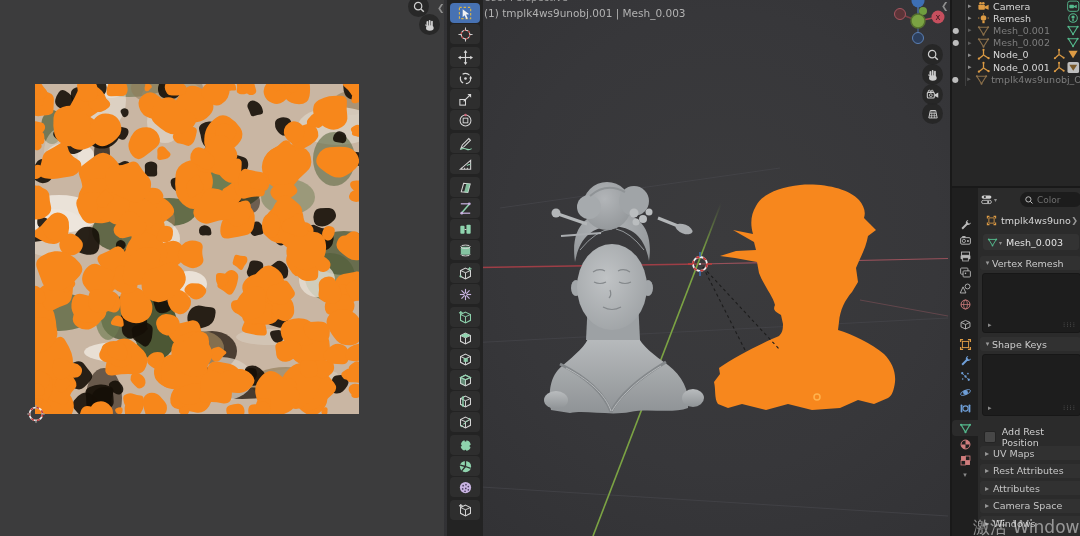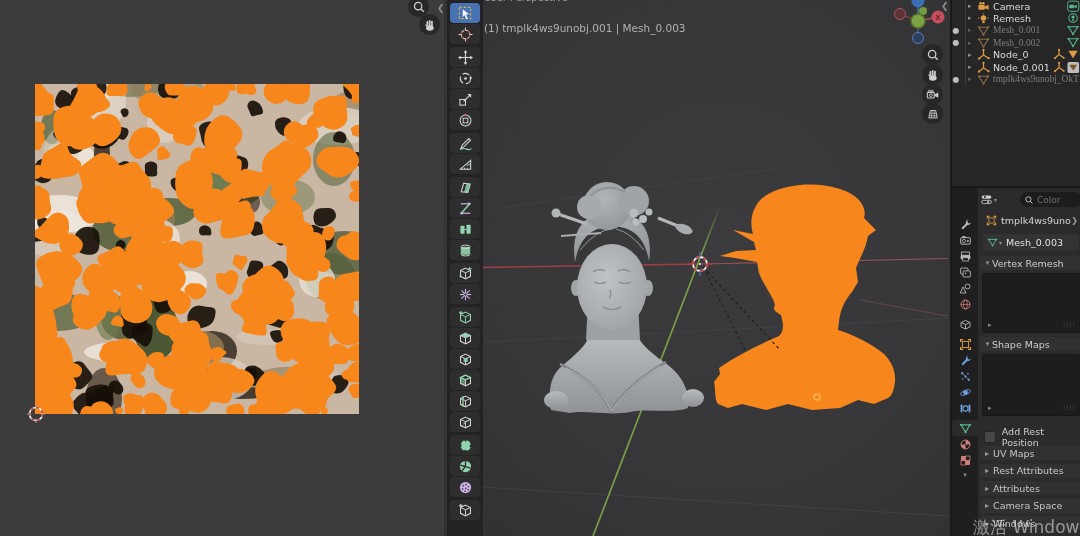--- a/index.html
+++ b/index.html
@@ -13,29 +13,29 @@
   .region-collapse{position:absolute;color:#8f8f8f;font-size:9px;line-height:9px;}
   
   #viewport{left:444px;top:0;width:506px;height:536px;
      background:radial-gradient(ellipse at 55% 45%, #3b3b3d 0%, #37373a 55%, #313134 100%);}
   #toolbar{position:absolute;left:3px;top:0;width:36px;height:536px;background:#232323;padding-top:2px;box-sizing:border-box;}
   .toolgroup{margin-bottom:3px;}
   .toolbtn{width:30px;height:20px;margin:1px 0 0 3px;border-radius:4px;background:#2e2e2e;
            display:flex;align-items:center;justify-content:center;}
   .toolbtn.active{background:#4772b3;}
   #vp-overlay{left:40px;top:-8px;color:#9b9b9b;font-size:10px;line-height:11px;}
-  #vp-overlay .l2{color:#b2b2b2;font-size:10.5px;margin-top:20px;}
+  #vp-overlay .l2{color:#b2b2b2;font-size:10.5px;margin-top:5px;}
   
   #right-panel{left:950px;top:0;width:130px;height:536px;background:#262626;border-left:2px solid #191919;box-sizing:border-box;}
   #outliner{position:absolute;left:0;top:0;width:130px;height:184px;background:#262626;}
   .ol-row{position:relative;height:12.2px;display:flex;align-items:center;font-size:9.5px;color:#d8d8d8;cursor:default;}
   .ol-row .dot{width:8px;text-align:center;color:#bdbdbd;font-size:8px;}
   .ol-row .chev{width:9px;margin-left:8px;color:#8f8f8f;font-size:7px;}
   .ol-row .lab{margin-left:3px;white-space:nowrap;overflow:hidden;}
-  .ol-row.dim .lab{color:#7d7d7d;font-family:Liberation Serif, serif;}
+  .ol-row.dim .lab{color:#7d7d7d;}
   .ol-row.dim .chev{color:#5f5f5f;}
   .ol-right{position:absolute;right:2px;top:0;height:12.2px;display:flex;align-items:center;gap:1px;}
   #ol-treeline{position:absolute;left:13px;top:0;width:1px;height:86px;background:#3e3e3e;}
   #properties{position:absolute;left:0;top:186px;width:130px;height:350px;background:#2b2b2b;border-top:2px solid #191919;box-sizing:border-box;}
   #tabstrip{position:absolute;left:0;top:0;width:26px;height:348px;background:#1f1f1f;}
   .tab{width:26px;height:16px;display:flex;align-items:center;justify-content:center;}
   .tab.active{background:#2b2b2b;border-radius:4px 0 0 4px;}
   #prop-content{position:absolute;left:26px;top:0;width:104px;height:348px;}
   #searchbox{position:absolute;left:42px;top:4px;width:62px;height:15px;border-radius:8px;background:#1c1c1c;
              display:flex;align-items:center;color:#6f6f6f;font-size:9px;}
@@ -1185,21 +1185,21 @@
         <div class="panel-header" style="top:68px;">
           <span class="chev">▾</span>
           <span>Vertex Remesh</span>
         </div>
         <div class="listbox" style="top:85px;height:58px;">
           <span class="expander">▸</span>
           <span class="grip">⁝⁝⁝⁝</span>
         </div>
         <div class="panel-header" style="top:149px;">
           <span class="chev">▾</span>
-          <span>Shape Maps</span>
+          <span>Shape Keys</span>
         </div>
         <div class="listbox" style="top:166px;height:60px;">
           <span class="expander">▸</span>
           <span class="grip">⁝⁝⁝⁝</span>
         </div>
         <div id="rest-row">
           <div id="rest-checkbox"></div>
           <span>Add Rest Position</span>
         </div>
         <div id="cpanels">

